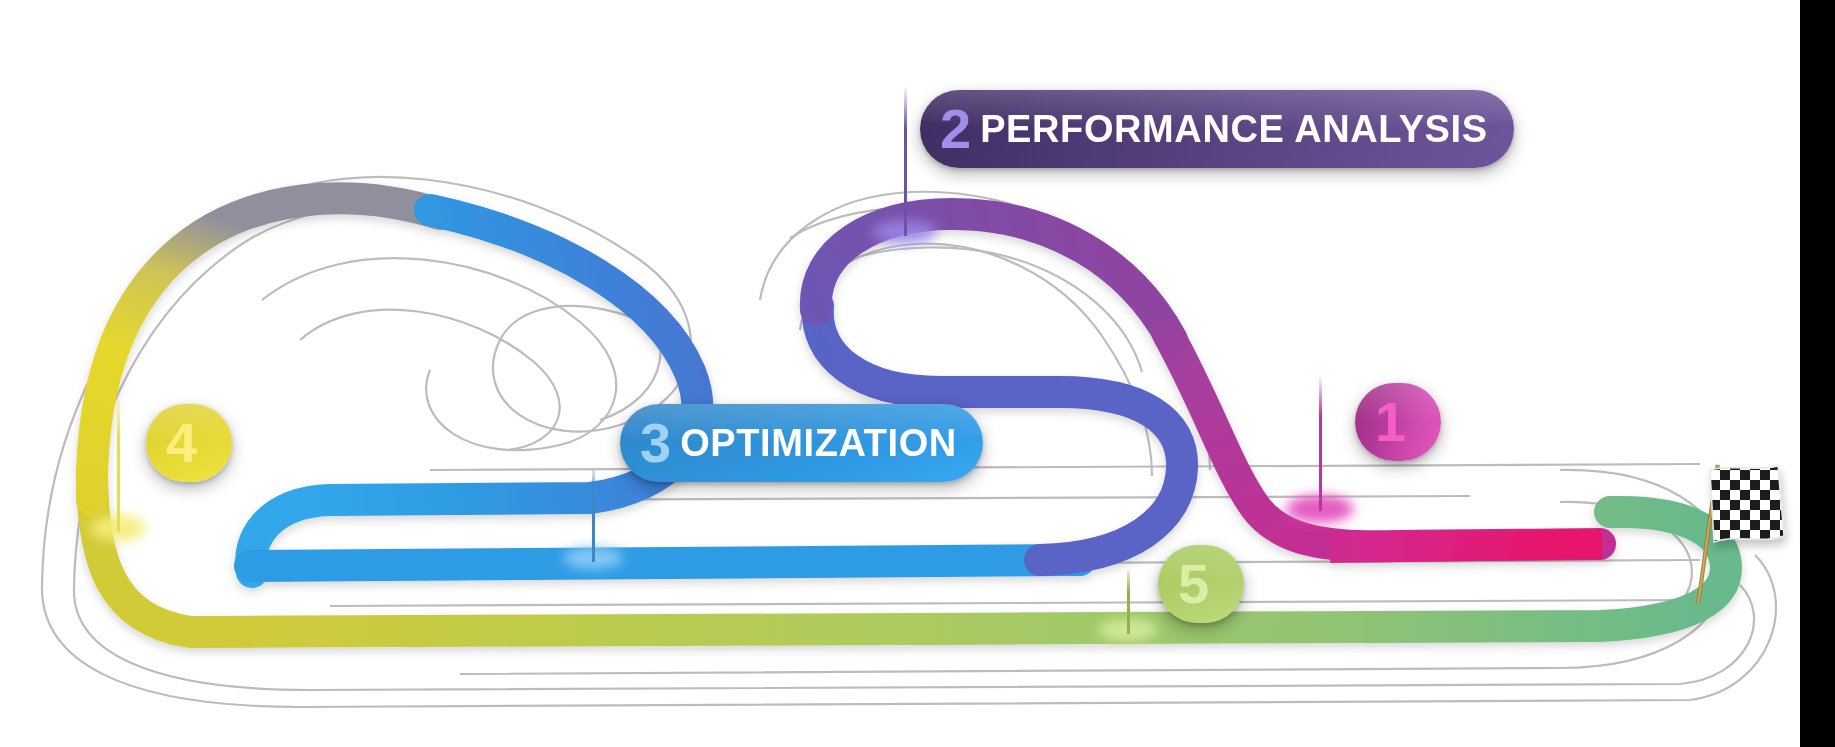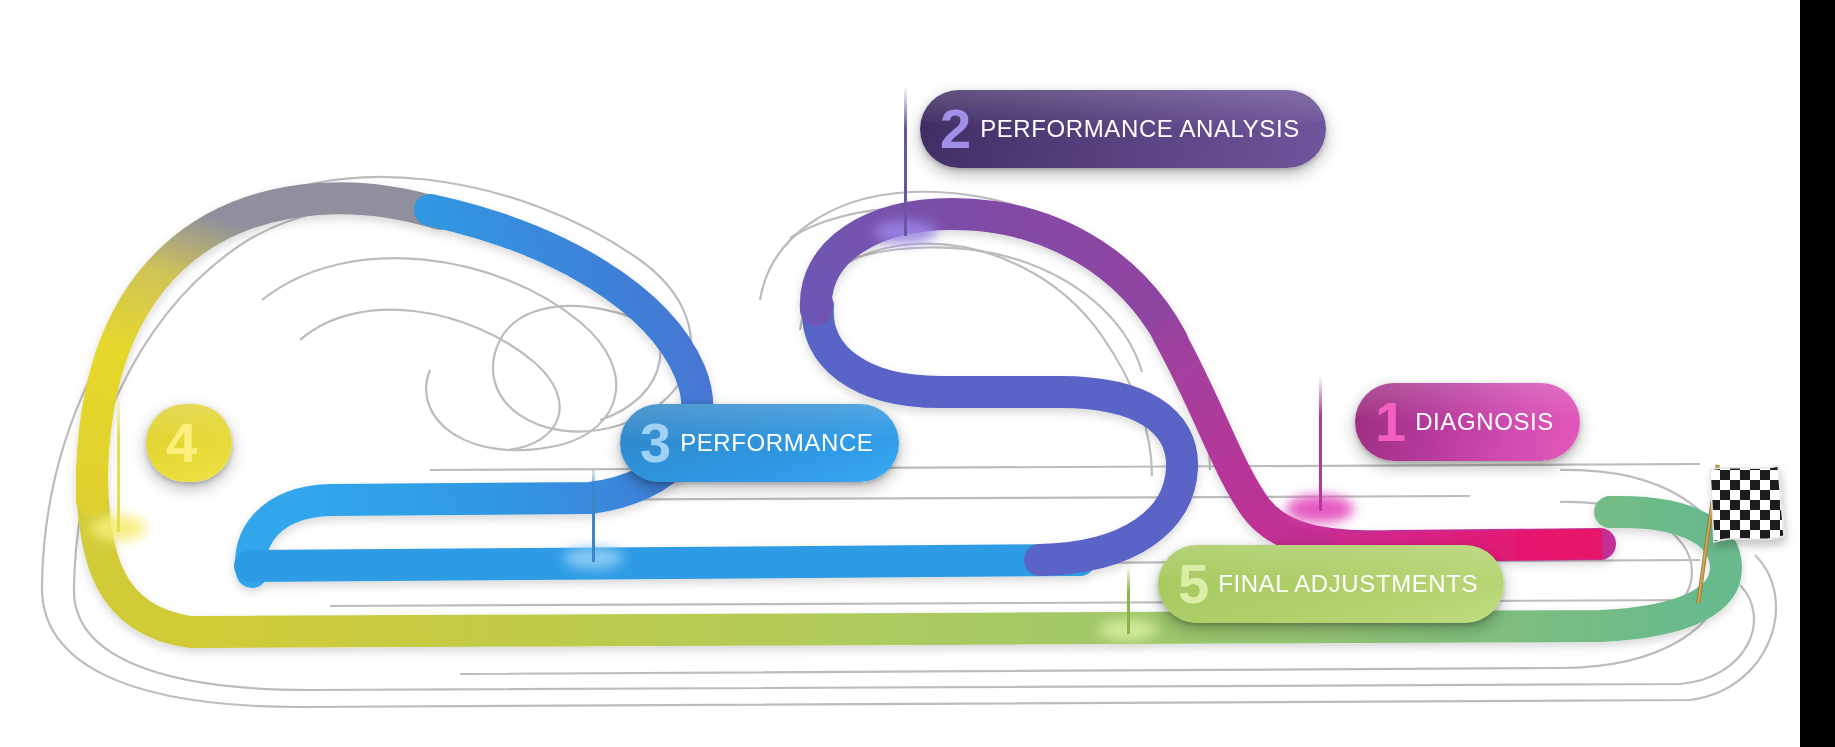--- a/index.html
+++ b/index.html
@@ -26,21 +26,21 @@
     content:"";position:absolute;left:0;right:0;top:0;height:50%;
     background:linear-gradient(to bottom,rgba(255,255,255,.17),rgba(255,255,255,0));
     pointer-events:none;border-radius:39px 39px 50% 50%/39px 39px 14px 14px;
   }
   .pill .num{
     font-size:56px;line-height:1;font-weight:700;
     margin-right:10px;position:relative;z-index:2;
     letter-spacing:-1px;
   }
   .pill .txt{
-    font-size:24px;font-weight:400;color:#fff;letter-spacing:.6px;
+    font-size:38px;font-weight:700;color:#fff;letter-spacing:.6px;
     position:relative;z-index:2;
   }
 
   
   .pill-1{background:linear-gradient(105deg,#9b2e7e 0%,#b4399b 35%,#d24bb1 70%,#e458bb 100%);}
   .pill-1 .num{color:#f45fc0;}
   .pill-2{background:linear-gradient(105deg,#3f2d63 0%,#4e3a74 30%,#5d4686 60%,#6f569b 100%);}
   .pill-2 .num{color:#a08ee8;}
   .pill-3{background:linear-gradient(160deg,#2e82c4 0%,#2f8fd4 35%,#2f9ae6 70%,#3aa9f2 100%);}
   .pill-3 .num{color:#9fd1f5;}
@@ -240,35 +240,33 @@
     <div class="conn" style="left:117px;top:396px;height:136px;background:linear-gradient(to bottom,rgba(232,220,82,0),#e8dc52 30%,#e8dc52);"></div>
     <div class="conn" style="left:1127px;top:570px;height:64px;background:linear-gradient(to bottom,rgba(156,189,85,.2),#8fb24c 35%,#8fb24c);"></div>
 
     <div class="pill pill-2" style="left:920px;top:90px;">
       <span class="num">2</span>
       <span class="txt">PERFORMANCE ANALYSIS</span>
     </div>
 
     <div class="pill pill-1" style="left:1355px;top:383px;">
       <span class="num">1</span>
-      <span class="txt">DIAGNOSIS</span>
     </div>
 
     <div class="pill pill-3" style="left:620px;top:404px;">
       <span class="num">3</span>
-      <span class="txt">PERFORMANCE</span>
+      <span class="txt">OPTIMIZATION</span>
     </div>
 
     <div class="pill pill-4" style="left:146px;top:404px;">
       <span class="num">4</span>
     </div>
 
     <div class="pill pill-5" style="left:1158px;top:545px;">
       <span class="num">5</span>
-      <span class="txt">FINAL ADJUSTMENTS</span>
     </div>
 
     <svg class="flag" style="left:1680px;top:450px;" width="120" height="180" viewBox="0 0 120 180">
       <defs>
         <pattern id="checks" width="20" height="20" patternUnits="userSpaceOnUse">
           <rect width="20" height="20" fill="#ffffff"></rect>
           <rect width="10" height="10" fill="#1a1a1a"></rect>
           <rect x="10" y="10" width="10" height="10" fill="#1a1a1a"></rect>
         </pattern>
         <linearGradient id="poleGrad" x1="0" y1="0" x2="1" y2="0">

